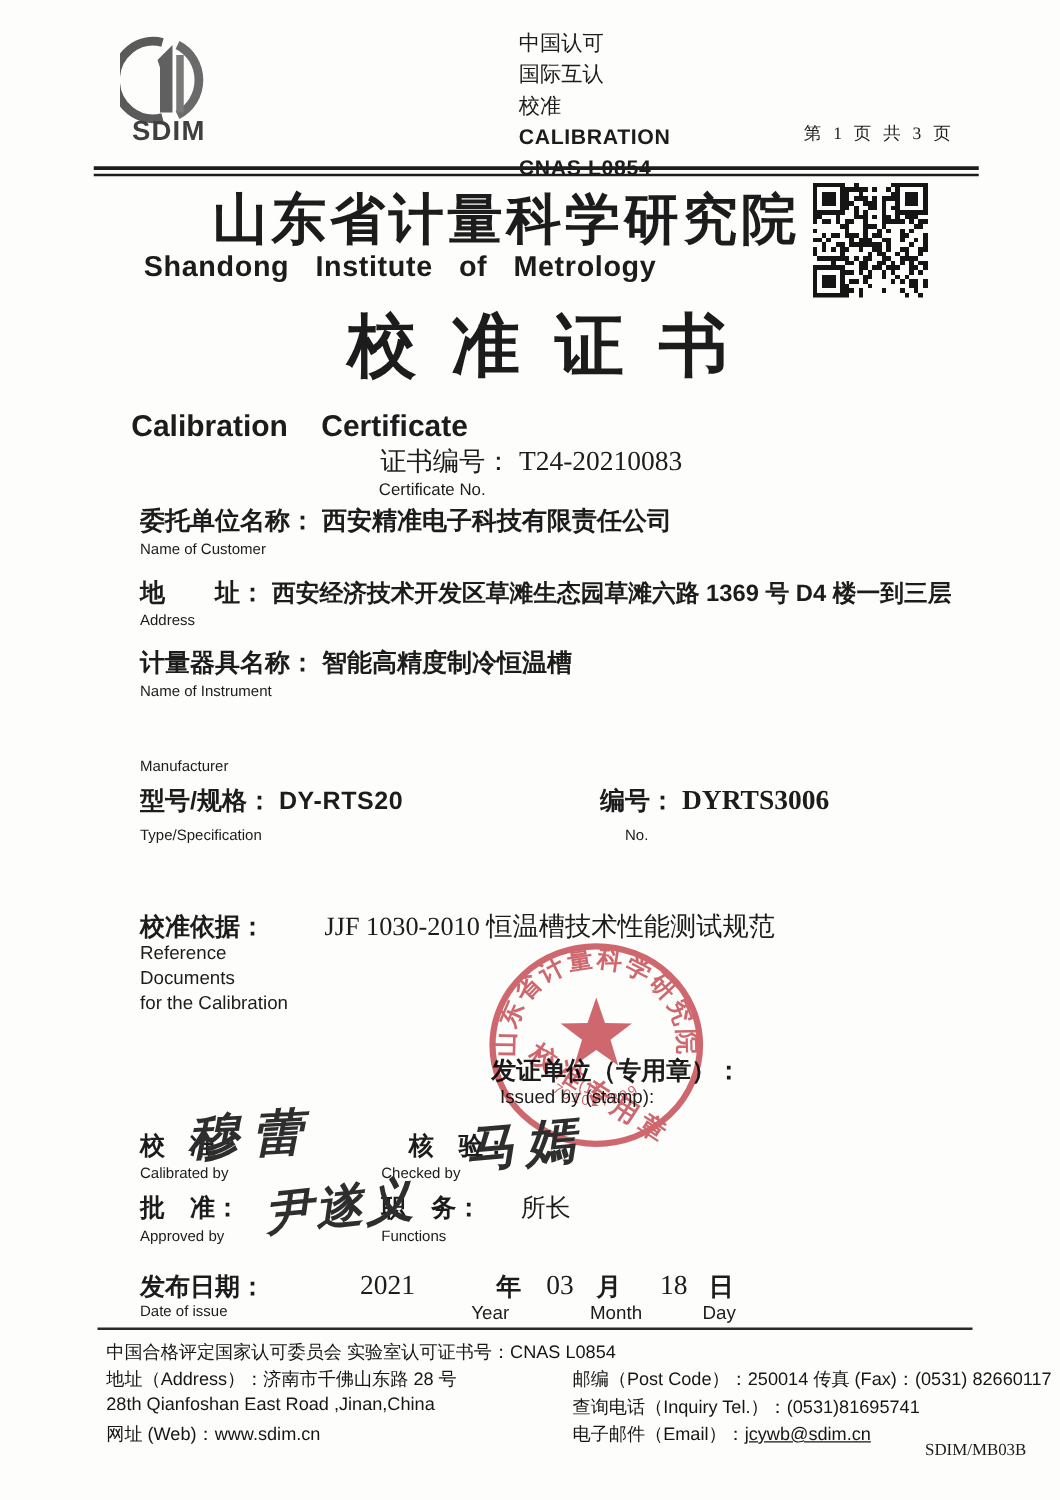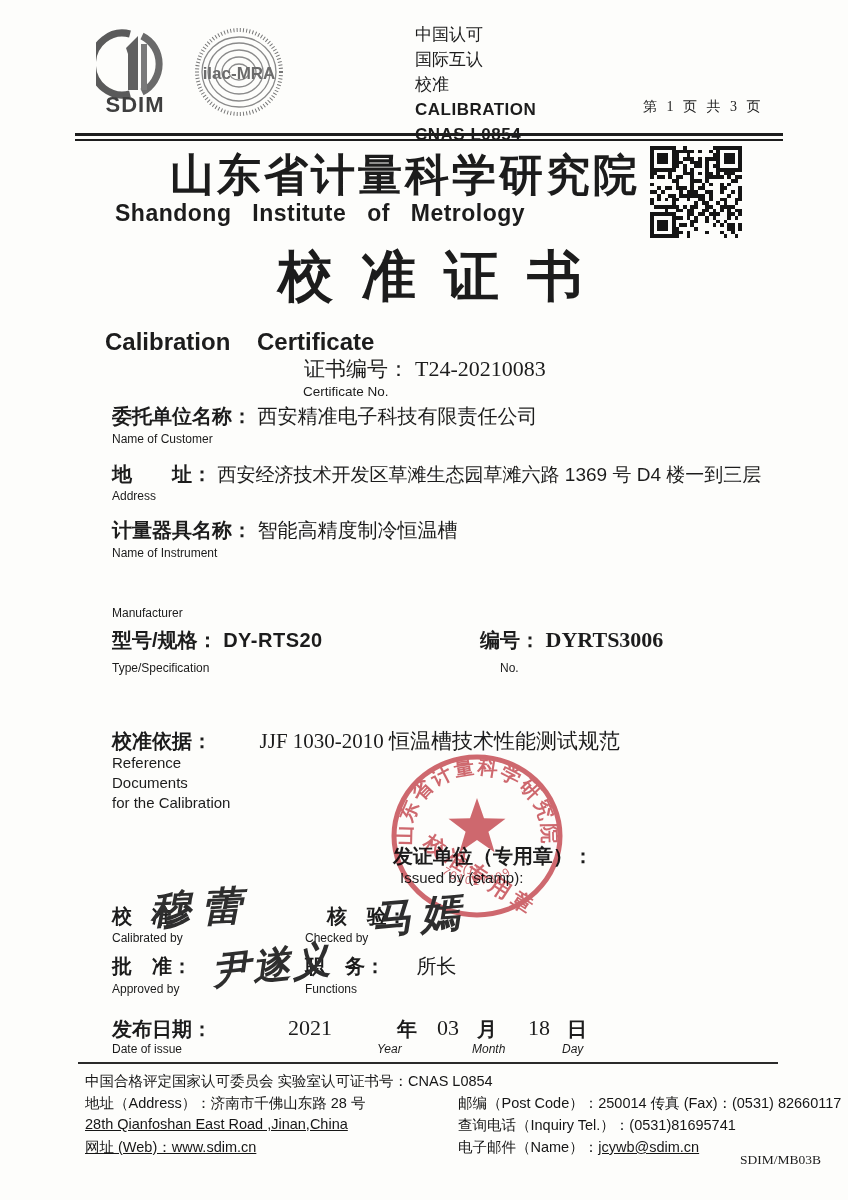--- a/index.html
+++ b/index.html
@@ -29,41 +29,41 @@
   .title-cn{position:absolute;left:130px;top:240px;width:600px;text-align:center;
     font-family:"Liberation Serif","DejaVu Serif",serif;font-size:55px;font-weight:800;
     letter-spacing:28px;padding-left:14px;white-space:nowrap;}
   .title-en{position:absolute;left:105px;top:315px;width:640px;
     font-size:24px;font-weight:bold;word-spacing:20px;margin-top:13px;}
   .cert-line{position:absolute;left:105px;top:355px;width:640px;text-align:center;font-size:21px;white-space:nowrap;}
   .cert-line .num{font-family:"Liberation Serif","DejaVu Serif",serif;font-size:22px;margin-left:6px;}
   .cert-en{position:absolute;left:303px;top:384px;font-size:13.5px;}
   
   .f-label{font-size:20px;font-weight:600;white-space:nowrap;}
-  .f-value{font-weight:400;}
+  .f-value{font-weight:700;}
   .f-sub{position:absolute;font-size:12px;color:#1b1b1b;font-weight:400;white-space:nowrap;}
   .serifv{font-family:"Liberation Serif","DejaVu Serif",serif;font-weight:700;}
   
   .ref-sub{position:absolute;left:112px;top:753px;font-size:15px;line-height:20px;}
   
   .stamp{position:absolute;left:382px;top:752px;width:190px;height:172px;
     mix-blend-mode:multiply;opacity:.85;z-index:6;}
   .issued-cn{position:absolute;left:393px;top:843px;font-size:20px;font-weight:600;z-index:3;white-space:nowrap;}
   .issued-en{position:absolute;left:400px;top:869px;font-size:15px;z-index:3;}
   
   .sig{position:absolute;font-family:"Liberation Serif","DejaVu Serif",serif;
     font-style:italic;font-weight:700;color:#2e2e2e;z-index:7;white-space:nowrap;}
   .sig1{left:150px;top:880px;font-size:40px;letter-spacing:12px;transform:rotate(-3deg);}
   .sig2{left:372px;top:888px;font-size:40px;letter-spacing:8px;transform:rotate(-5deg);}
   .sig3{left:212px;top:940px;font-size:38px;letter-spacing:2px;transform:rotate(-6deg);}
   .fn-value{font-weight:500;margin-left:26px;}
   
   .d-num{position:absolute;font-family:"Liberation Serif","DejaVu Serif",serif;font-size:22px;}
   .d-unit{position:absolute;font-size:20px;font-weight:600;}
-  .d-sub{position:absolute;font-size:12px;font-style:italic;}
+  .d-sub{position:absolute;font-size:15px;}
   
   .foot{position:absolute;font-size:14.5px;white-space:nowrap;color:#161616;}
   .email-link{text-decoration:underline;}
   .form-code{position:absolute;left:740px;top:1152px;font-size:13.5px;
     font-family:"Liberation Serif","DejaVu Serif",serif;}
 </style>
 </head>
 <body>
 
 <div class="page">
@@ -71,33 +71,20 @@
   <div class="logo" style="left:96px;top:28px;width:78px;height:88px;">
     <svg viewBox="0 0 78 88" width="78" height="88">
       <path d="M34,6 A30,31 0 1 0 34,66" fill="none" stroke="#5a5a5a" stroke-width="7"></path>
       <path d="M46,8 A30,31 0 0 1 46,64" fill="none" stroke="#6a6a6a" stroke-width="7"></path>
       <polygon points="30,20 42,8 42,62 32,62 32,26" fill="#606060"></polygon>
       <rect x="45" y="16" width="6" height="46" fill="#7a7a7a"></rect>
       <text x="39" y="84" text-anchor="middle" font-size="22" font-weight="bold" fill="#3f3f3f" letter-spacing="1">SDIM</text>
     </svg>
   </div>
 
-  <div class="logo" style="left:193px;top:26px;width:92px;height:92px;">
-    <svg viewBox="0 0 92 92" width="92" height="92">
-      <g fill="none" stroke="#8a8a8a" stroke-width="1.3">
-        <ellipse cx="46" cy="46" rx="10" ry="8"></ellipse>
-        <ellipse cx="46" cy="46" rx="17" ry="15"></ellipse>
-        <ellipse cx="46" cy="46" rx="24" ry="22"></ellipse>
-        <ellipse cx="46" cy="46" rx="31" ry="29"></ellipse>
-        <ellipse cx="46" cy="46" rx="37" ry="35"></ellipse>
-      </g>
-      <circle cx="46" cy="46" r="42" fill="none" stroke="#777" stroke-width="4" stroke-dasharray="1 2.2"></circle>
-      <text x="46" y="53" text-anchor="middle" font-size="17" font-weight="bold" fill="#6b6b6b" letter-spacing="0">ilac-MRA</text>
-    </svg>
-  </div>
 
 
   <div class="accreditation">
     <div>中国认可</div>
     <div>国际互认</div>
     <div>校准</div>
     <div class="en">CALIBRATION</div>
     <div class="en">CNAS L0854</div>
   </div>
 
@@ -429,21 +416,21 @@
   <div class="cert-en">Certificate No.</div>
 
   <div class="abs f-label" style="left:112px;top:403px;">
     <span>委托单位名称：</span>
     <span class="f-value">西安精准电子科技有限责任公司</span>
   </div>
   <div class="f-sub" style="left:112px;top:432px;">Name of Customer</div>
 
   <div class="abs f-label" style="left:112px;top:461px;">
     <span>地　　址：</span>
-    <span class="f-value" style="font-size:19px;font-weight:400;">西安经济技术开发区草滩生态园草滩六路 1369 号 D4 楼一到三层</span>
+    <span class="f-value" style="font-size:19px;font-weight:700;">西安经济技术开发区草滩生态园草滩六路 1369 号 D4 楼一到三层</span>
   </div>
   <div class="f-sub" style="left:112px;top:489px;">Address</div>
 
   <div class="abs f-label" style="left:112px;top:517px;">
     <span>计量器具名称：</span>
     <span class="f-value">智能高精度制冷恒温槽</span>
   </div>
   <div class="f-sub" style="left:112px;top:546px;">Name of Instrument</div>
 
   <div class="f-sub" style="left:112px;top:606px;">Manufacturer</div>
@@ -520,21 +507,21 @@
   <span class="d-unit" style="left:567px;top:1016px;">日</span>
   <span class="d-sub" style="left:377px;top:1042px;">Year</span>
   <span class="d-sub" style="left:472px;top:1042px;">Month</span>
   <span class="d-sub" style="left:562px;top:1042px;">Day</span>
 
   <div class="rule-bottom"></div>
 
   <div class="foot" style="left:85px;top:1072px;">中国合格评定国家认可委员会 实验室认可证书号：CNAS L0854</div>
   <div class="foot" style="left:85px;top:1094px;">地址（Address）：济南市千佛山东路 28 号</div>
   <div class="foot" style="left:458px;top:1094px;">邮编（Post Code）：250014 传真 (Fax)：(0531) 82660117</div>
-  <div class="foot en-serif" style="left:85px;top:1116px;text-decoration:underline;">28th Qianfoshan East Road ,Jinan,China</div>
+  <div class="foot en-serif" style="left:85px;top:1116px;">28th Qianfoshan East Road ,Jinan,China</div>
   <div class="foot" style="left:458px;top:1116px;">查询电话（Inquiry Tel.）：(0531)81695741</div>
-  <div class="foot" style="left:85px;top:1138px;text-decoration:underline;">网址 (Web)：www.sdim.cn</div>
+  <div class="foot" style="left:85px;top:1138px;">网址 (Web)：www.sdim.cn</div>
   <div class="foot" style="left:458px;top:1138px;">
-    <span>电子邮件（Name）：</span><span class="email-link">jcywb@sdim.cn</span>
+    <span>电子邮件（Email）：</span><span class="email-link">jcywb@sdim.cn</span>
   </div>
   <div class="form-code">SDIM/MB03B</div>
 
 </div>
 
 </body></html>

